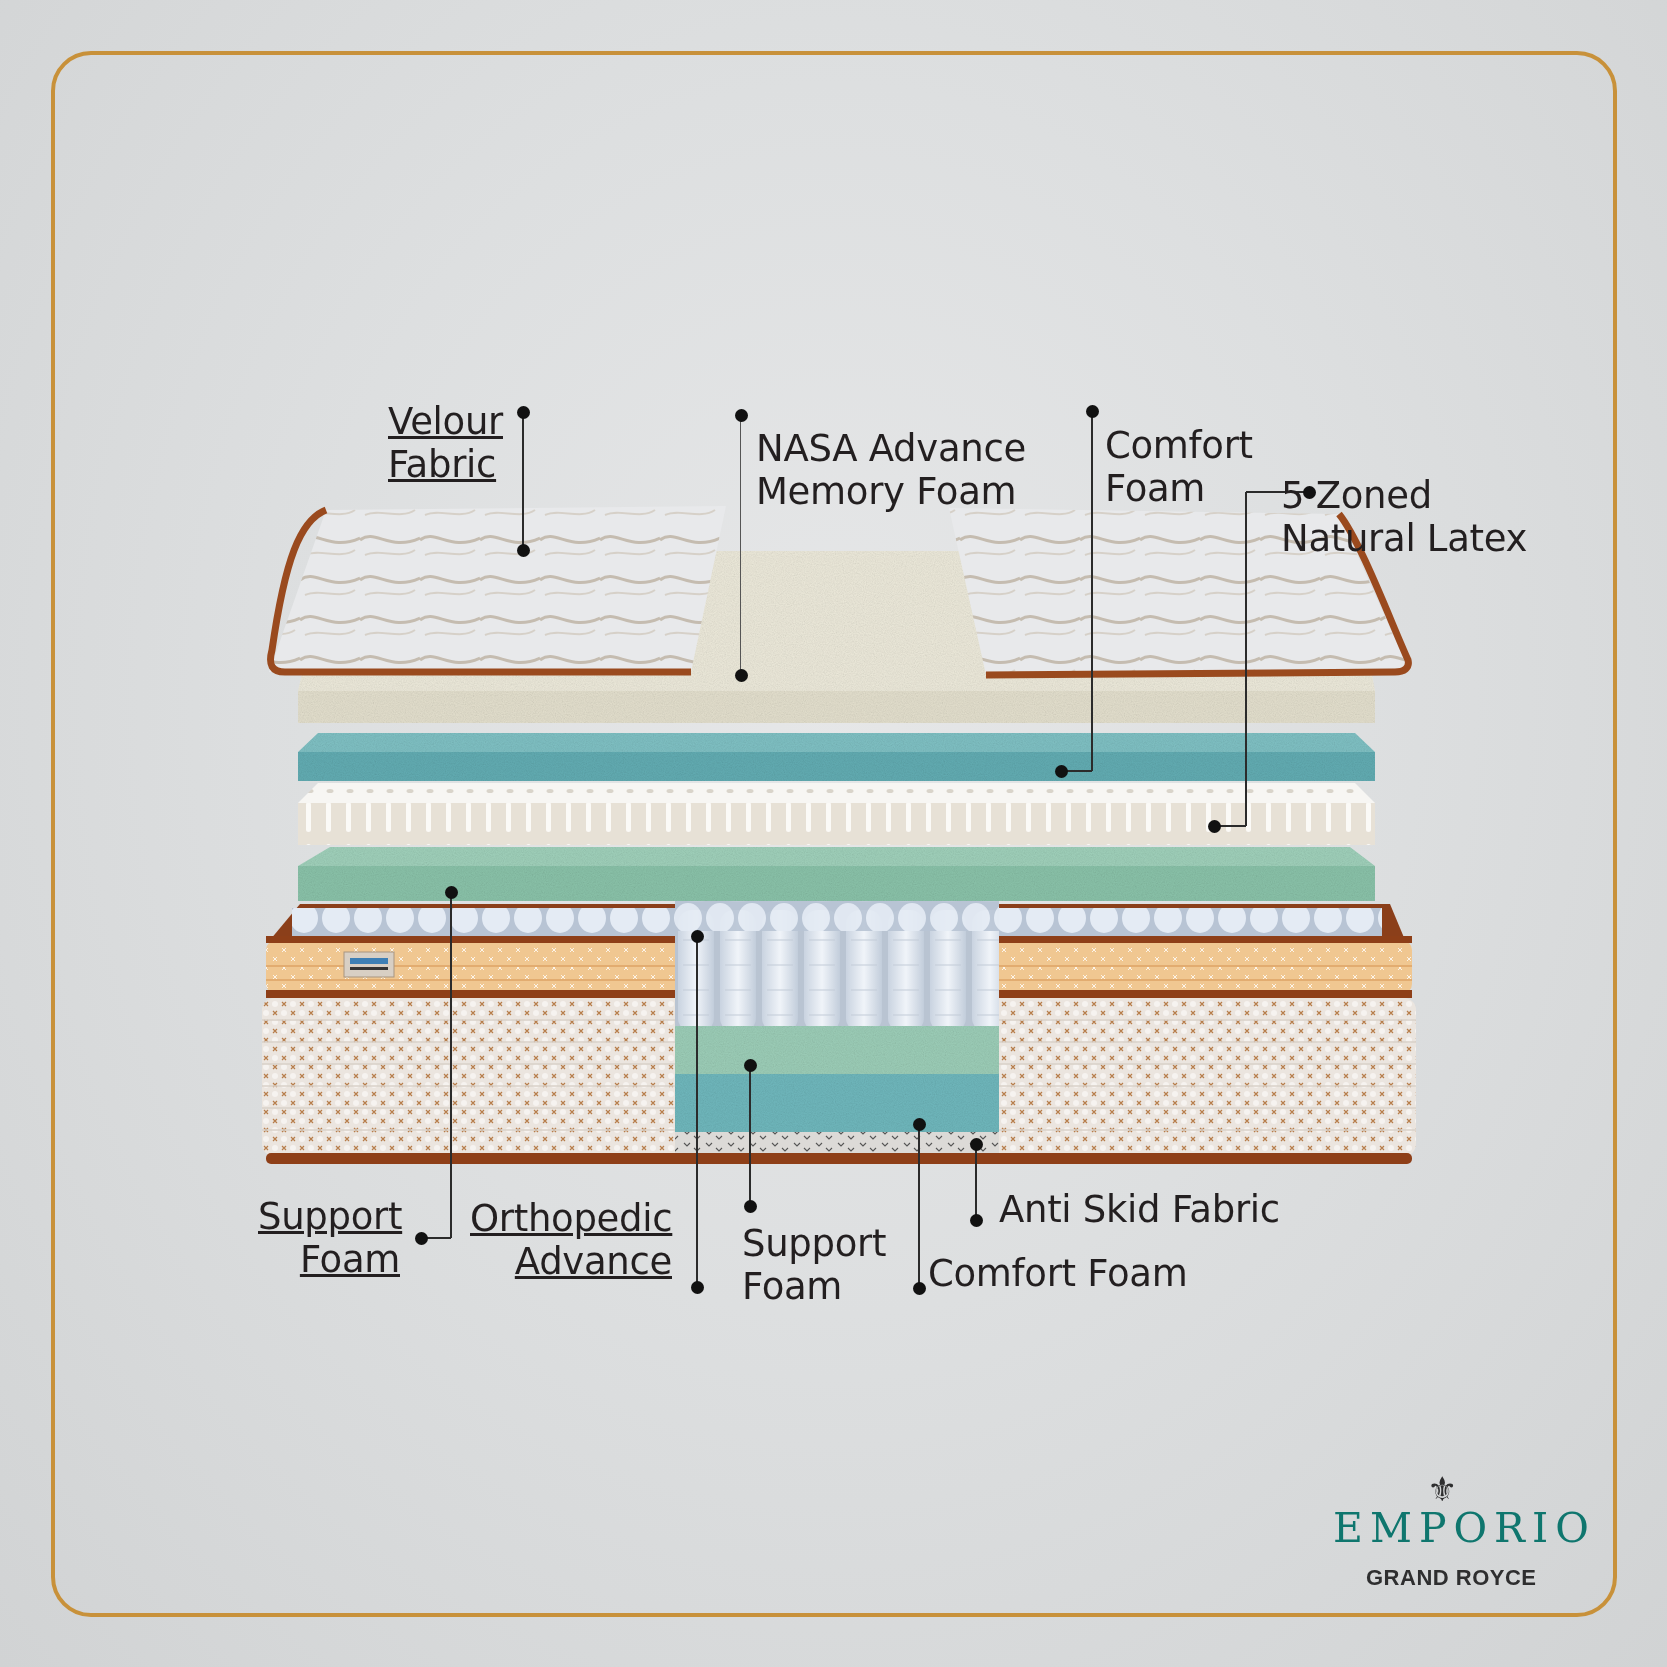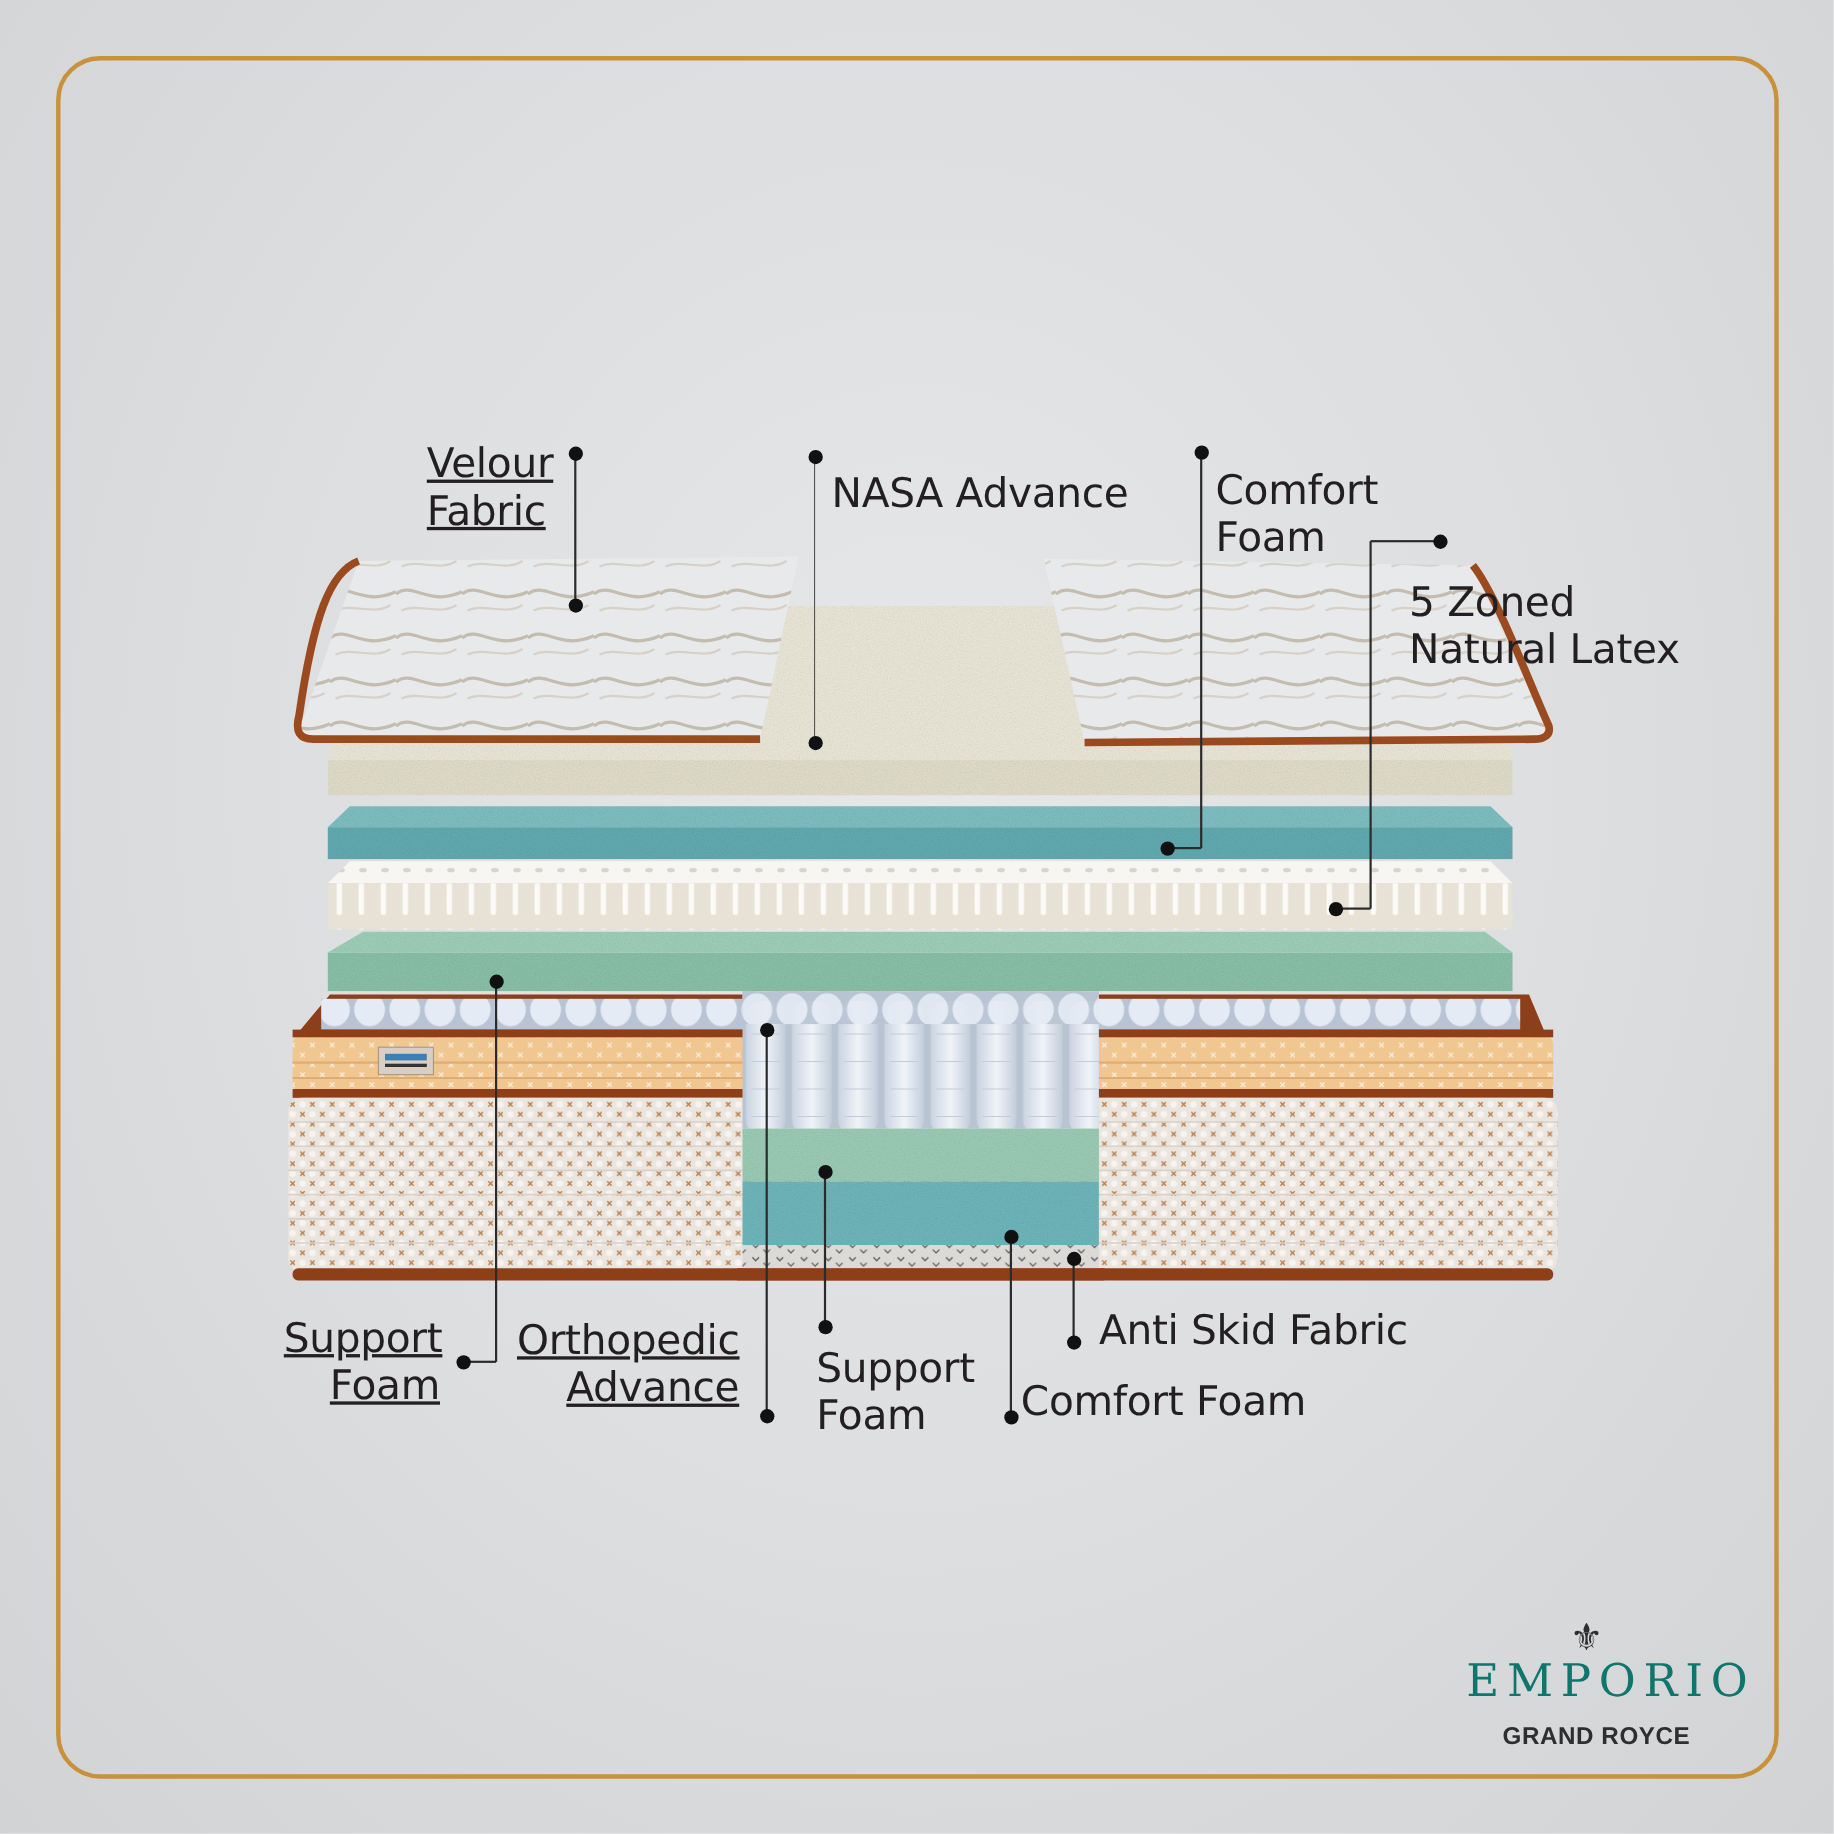--- a/index.html
+++ b/index.html
@@ -185,26 +185,27 @@
 <div class="vl" style="left:976px;top:1144px;height:76px"></div>
 <div class="dot" style="left:976px;top:1144px"></div>
 <div class="dot" style="left:976px;top:1220px"></div>
 
 <div class="label right" style="left:388px;top:400px">
   <div>Velour</div>
   <div style="text-align:left">Fabric</div>
 </div>
 <div class="label" style="left:756px;top:427px">
   <div>NASA Advance</div>
+  <div>Memory Foam</div>
 </div>
 <div class="label" style="left:1105px;top:424px">
   <div>Comfort</div>
   <div>Foam</div>
 </div>
-<div class="label" style="left:1281px;top:526px">
+<div class="label" style="left:1281px;top:474px">
   <div>5 Zoned</div>
   <div>Natural Latex</div>
 </div>
 <div class="label right" style="left:258px;top:1195px;width:142px">
   <div>Support</div>
   <div>Foam</div>
 </div>
 <div class="label right" style="left:470px;top:1197px;width:202px">
   <div>Orthopedic</div>
   <div>Advance</div>

